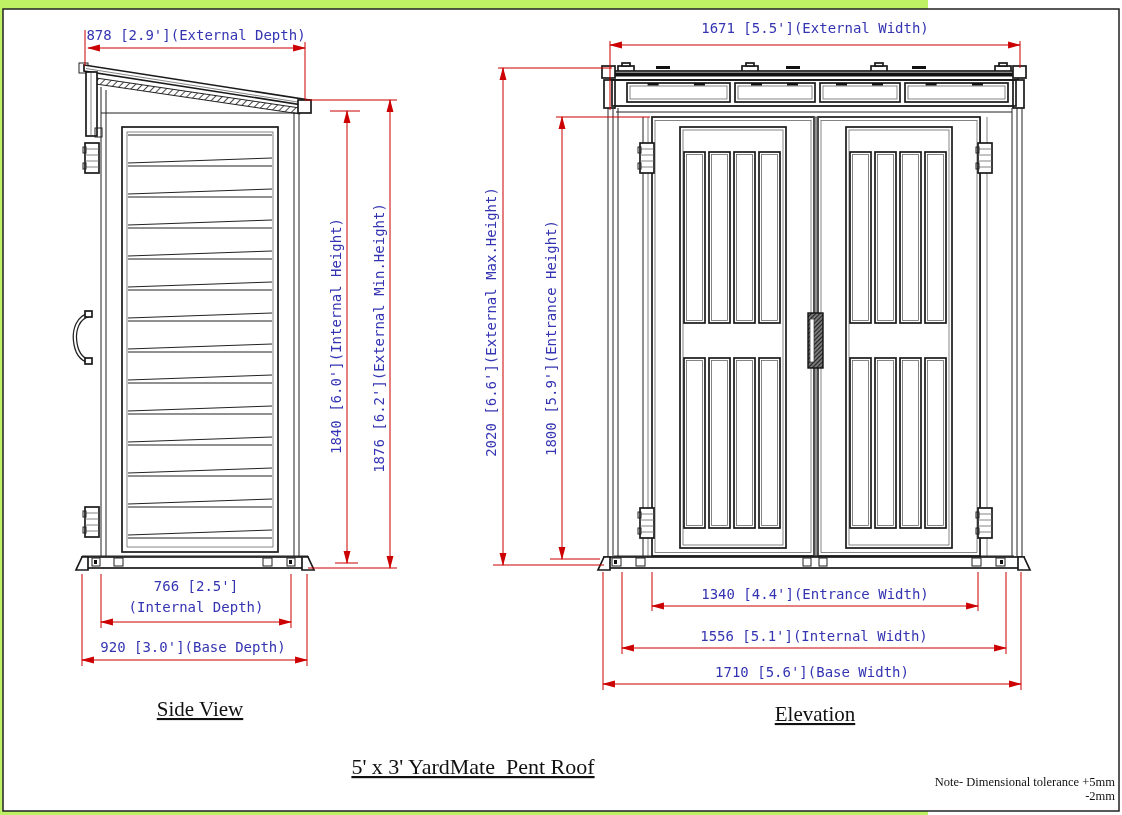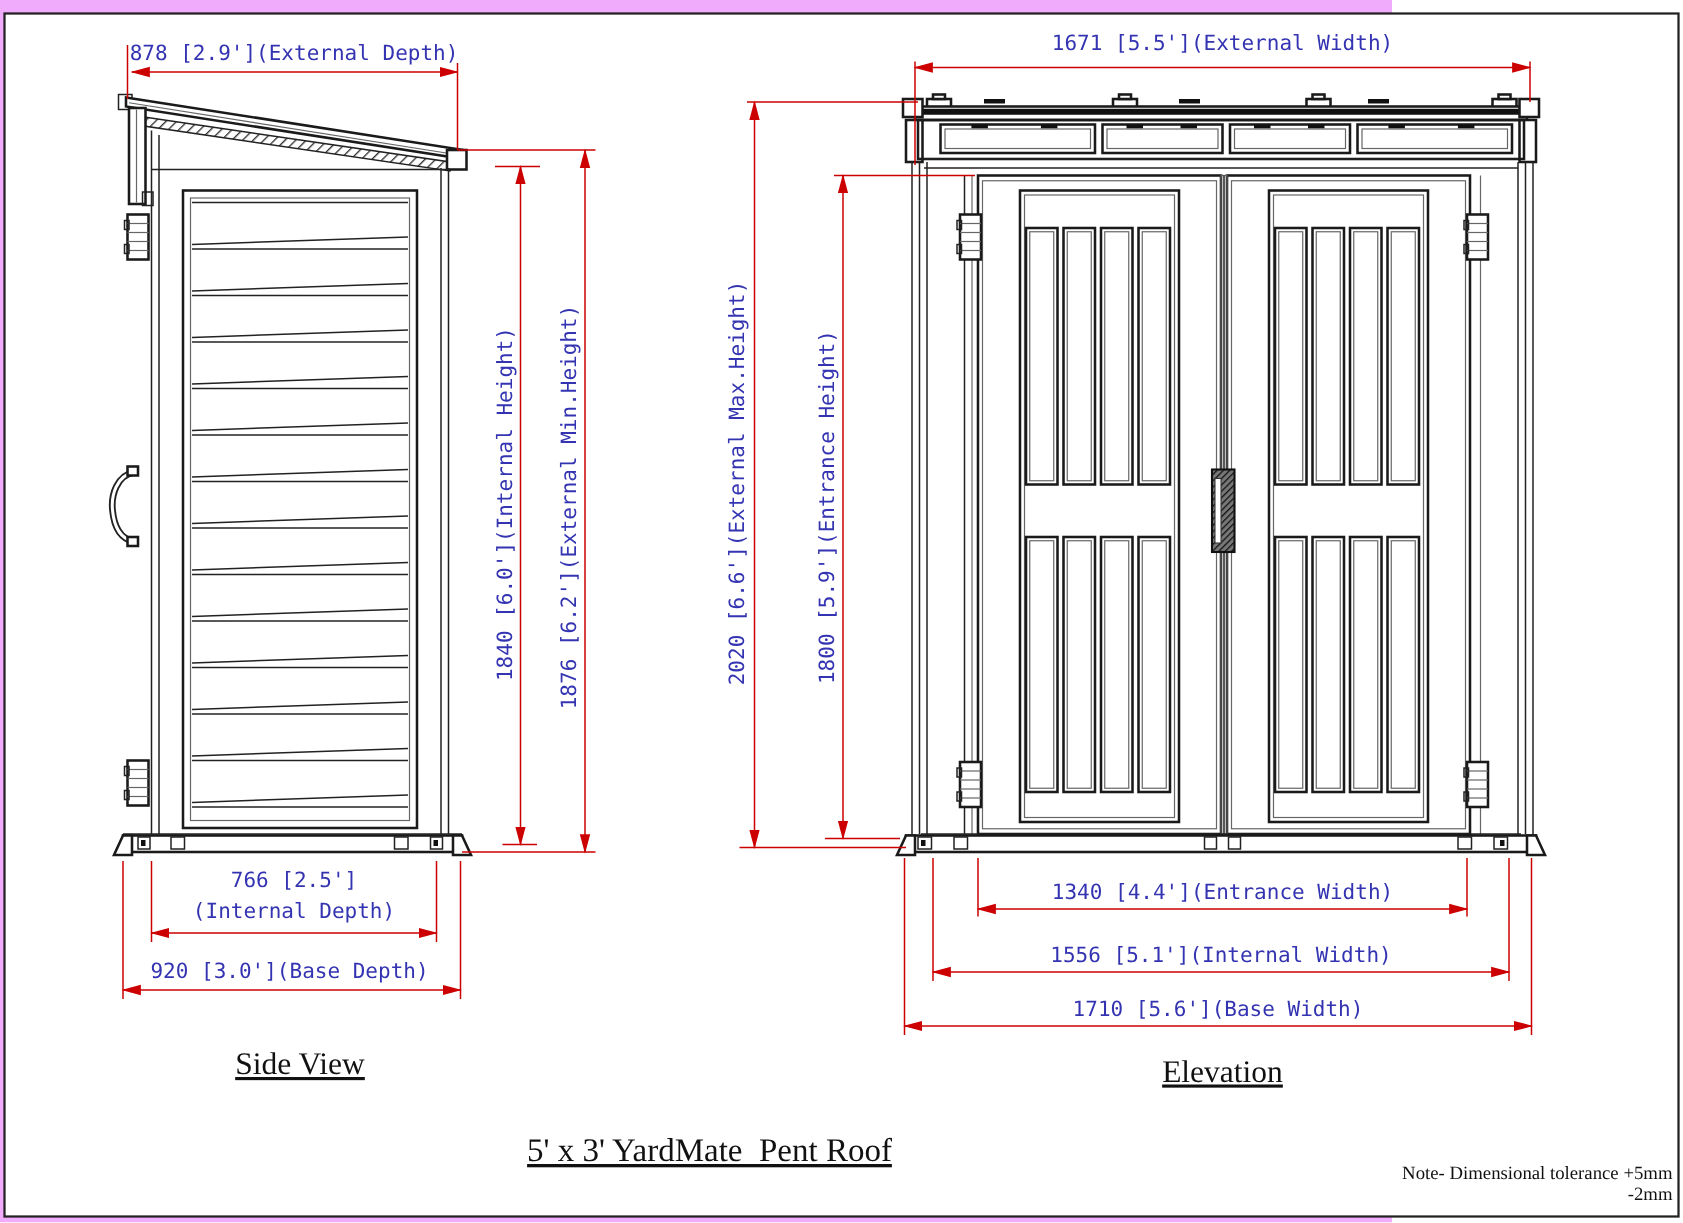--- a/index.html
+++ b/index.html
@@ -1,16 +1,16 @@
 <!DOCTYPE html>
 <html><head>
 <meta charset="utf-8">
 <style>
   html,body{margin:0;padding:0;background:#fff;}
-  .sheet{width:928px;height:815px;position:relative;background:#f0abfc;}
+  .sheet{width:928px;height:815px;position:relative;background:#bef264;}
   svg{display:block;}
   svg text{white-space:pre;}
   .ln  {stroke:#222;stroke-width:1;fill:none;}
   .ln1 {stroke:#666;stroke-width:.8;fill:none;}
   .ln2 {stroke:#1a1a1a;stroke-width:1.7;fill:none;}
   .lnw {stroke:#1a1a1a;stroke-width:1.7;fill:#fff;}
   .dim {stroke:#cc0000;stroke-width:1;fill:none;}
   .dimtxt{fill:#3434b2;font:14px "DejaVu Sans Mono",monospace;}
   .lbl  {fill:#111;font:21px "Liberation Serif",serif;}
   .title{fill:#111;font:22px "Liberation Serif",serif;}

